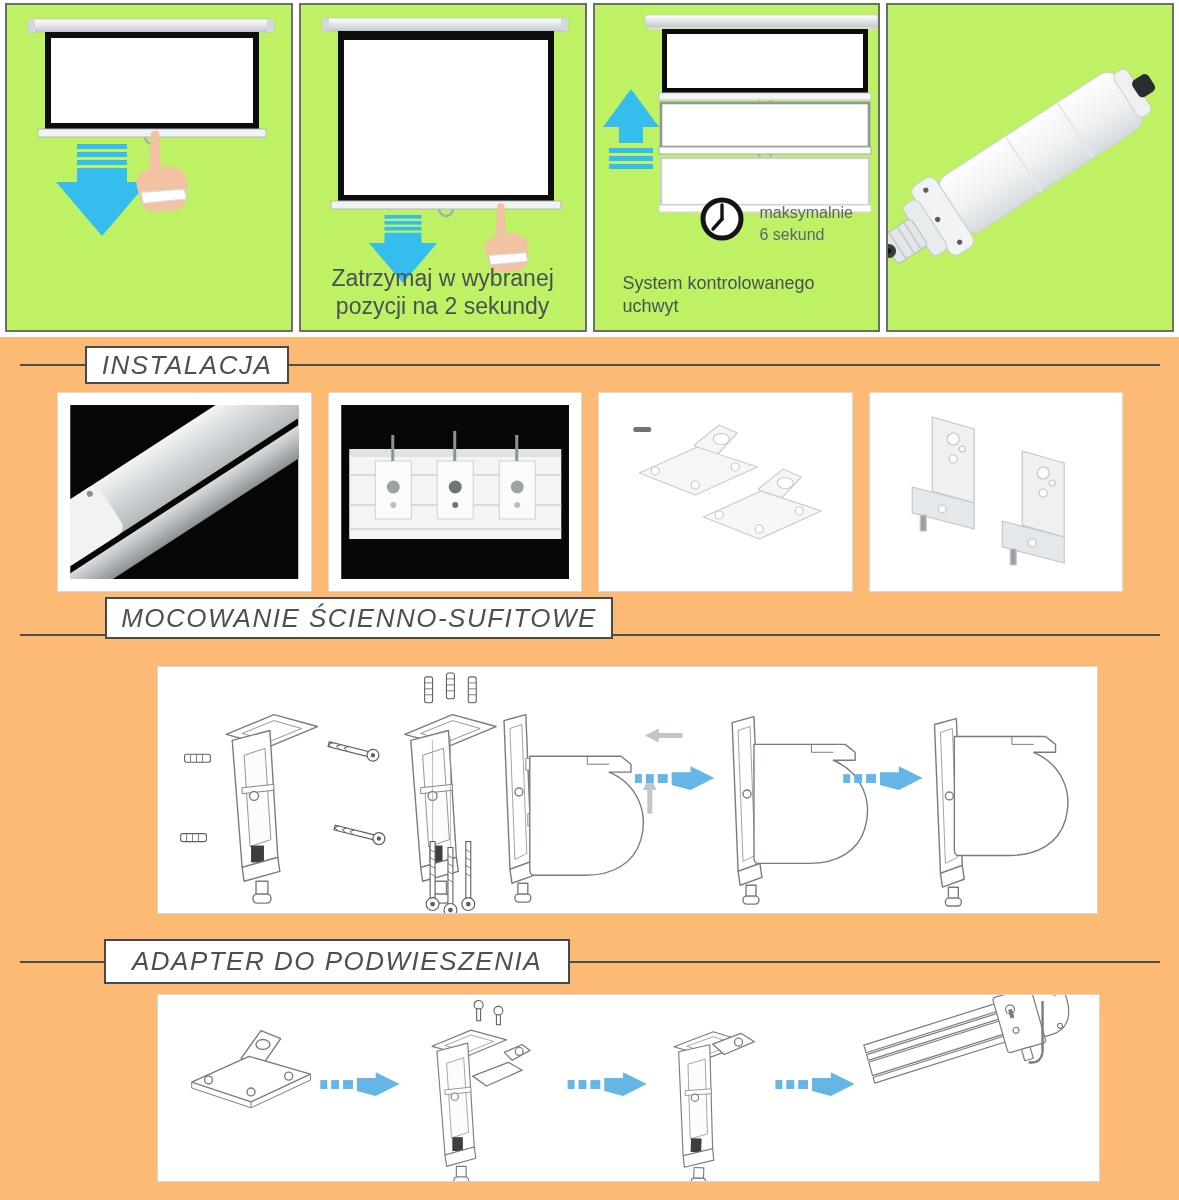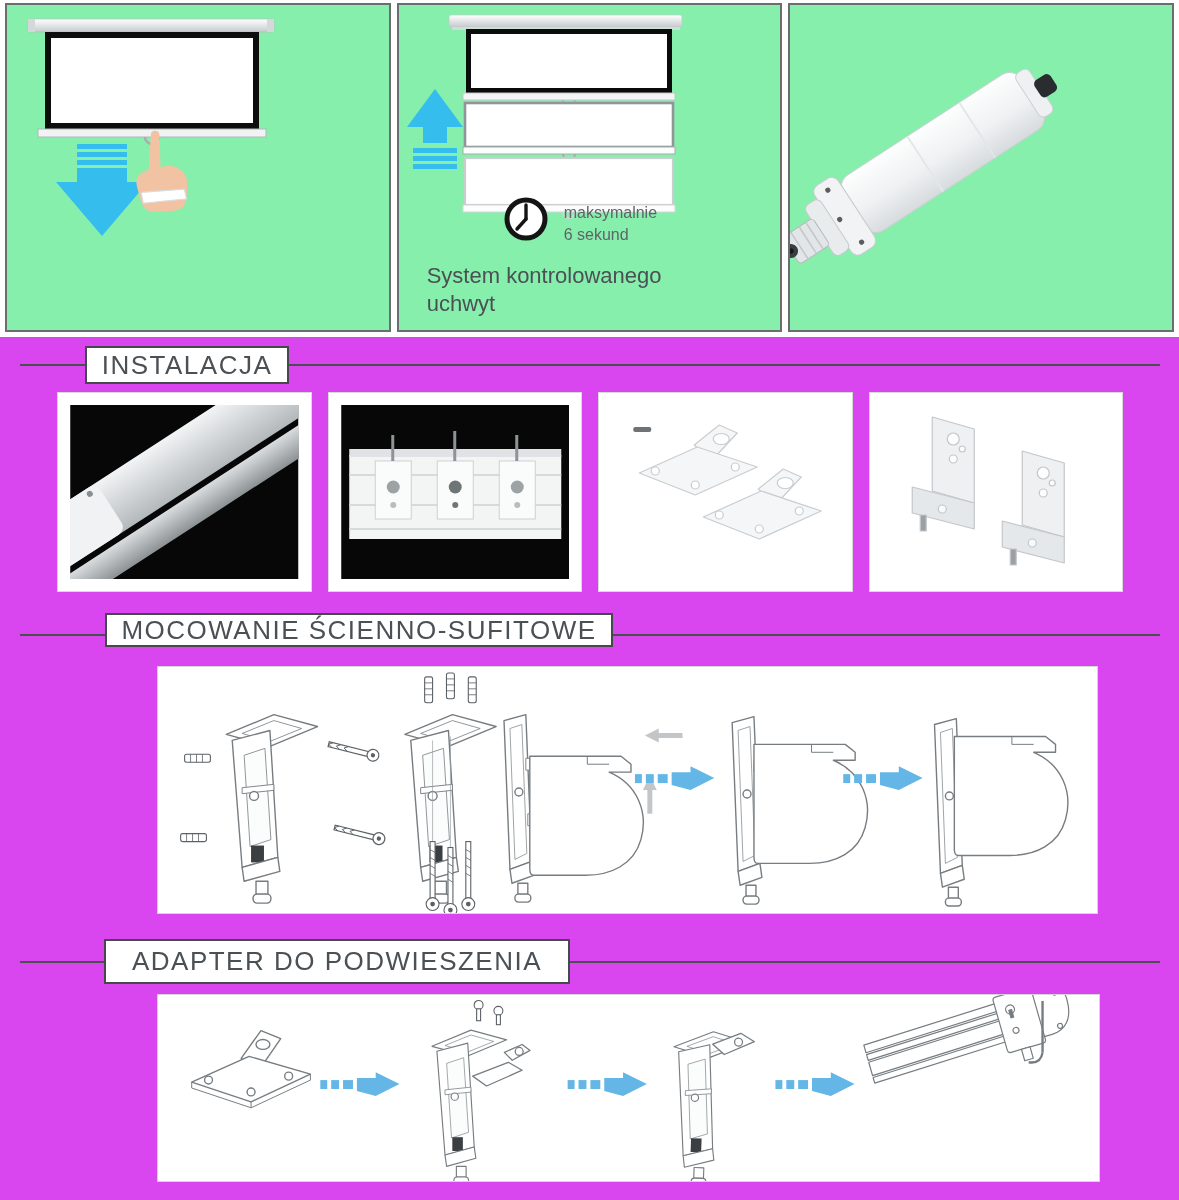--- a/index.html
+++ b/index.html
@@ -1,28 +1,28 @@
 <!DOCTYPE html>
 <html><head>
 <meta charset="utf-8">
 <style>
   html,body{margin:0;padding:0;background:#fff;}
   .page{position:relative;width:1179px;height:1200px;background:#ffffff;overflow:hidden;
         font-family:"Liberation Sans",sans-serif;color:#4b5054;}
   
   .top-row{position:absolute;left:5px;top:3px;width:1169px;height:329px;display:flex;gap:6px;}
-  .tpanel{flex:1;position:relative;background:#86efac;border:2px solid #6b6e71;box-sizing:border-box;overflow:hidden;}
+  .tpanel{flex:1;position:relative;background:#bef264;border:2px solid #6b6e71;box-sizing:border-box;overflow:hidden;}
   .tpanel svg{position:absolute;left:0;top:0;}
   .caption{position:absolute;left:4px;right:4px;bottom:9px;text-align:center;
            font-size:23px;line-height:1.24;color:#4b5054;font-weight:400;}
   .caption-left{position:absolute;left:28px;right:4px;bottom:12px;text-align:left;
-           font-size:22px;line-height:1.28;color:#4b5054;}
+           font-size:18px;line-height:1.28;color:#4b5054;}
   .clock-label{position:absolute;left:165px;top:197px;font-size:16px;line-height:1.35;color:#5f6468;}
   
-  .gray{position:absolute;left:0;top:337px;width:1179px;height:863px;background:#d946ef;}
+  .gray{position:absolute;left:0;top:337px;width:1179px;height:863px;background:#fdba74;font-style:italic;}
   .sec-line{position:absolute;left:20px;width:1140px;height:2px;background:#4b4f52;}
   .sec-box{position:absolute;background:#ffffff;border:2px solid #45494c;box-sizing:border-box;
            display:flex;align-items:center;justify-content:center;
            font-size:26px;letter-spacing:1.5px;color:#4b5054;white-space:nowrap;}
   .cards{position:absolute;left:57px;top:55px;width:1066px;height:200px;display:flex;gap:16px;}
   .card{flex:1;background:#fff;border:1px solid #d9d9d9;box-sizing:border-box;padding:12px;}
   .card svg{width:100%;height:100%;display:block;}
   .diagram-panel{position:absolute;background:#fff;border:1px solid #d6d6d6;box-sizing:border-box;}
   .diagram-panel svg{width:100%;height:100%;display:block;}
 </style>
@@ -134,20 +134,37 @@
           <rect x="260" y="14" width="7" height="13" fill="#d4d8da"></rect>
         <rect x="38" y="27" width="214" height="97" fill="#0d0d0d"></rect>
         <rect x="44" y="33" width="202" height="85" fill="#ffffff"></rect>
         <rect x="31" y="124" width="228" height="8" fill="#f0f2f3" stroke="#b4b8bb" stroke-width="1"></rect>
         <path d="M138,132 a7,7 0 1 0 14,0" fill="none" stroke="#a8acaf" stroke-width="2.4"></path>
         <use href="#pull-arrow" x="0" y="0" transform="translate(95,139)"></use>
         <use href="#hand" transform="translate(146,128) scale(1.08)"></use>
       </svg>
     </div>
 
+    <div class="tpanel">
+      <svg width="287" height="328" viewBox="0 0 287 328">
+        <rect x="21" y="13" width="246" height="13" rx="2" fill="url(#gcase)" stroke="#b7bbbe" stroke-width="0.7"></rect>
+        <rect x="21" y="13" width="7" height="13" fill="#d4d8da"></rect>
+          <rect x="260" y="13" width="7" height="13" fill="#d4d8da"></rect>
+        <rect x="37" y="26" width="216" height="170" fill="#0d0d0d"></rect>
+        <rect x="43" y="35" width="204" height="155" fill="#ffffff"></rect>
+        <rect x="30" y="196" width="230" height="8" fill="#f0f2f3" stroke="#b4b8bb" stroke-width="1"></rect>
+        <path d="M138,204 a7,7 0 1 0 14,0" fill="none" stroke="#a8acaf" stroke-width="2.4"></path>
+        <use href="#pull-arrow" transform="translate(102,210) scale(0.74)"></use>
+        <use href="#hand" transform="translate(198,200) scale(0.92)"></use>
+      </svg>
+      <div class="caption">
+        <span>Zatrzymaj w wybranej</span><br>
+        <span>pozycji na 2 sekundy</span>
+      </div>
+    </div>
 
     <div class="tpanel">
       <svg width="287" height="328" viewBox="0 0 287 328">
         <rect x="50" y="10" width="233" height="12" rx="2" fill="url(#gcase)" stroke="#c3c7ca" stroke-width="0.7"></rect>
         <rect x="53" y="22" width="228" height="3" fill="#d9dcde" opacity="0.8"></rect>
         <rect x="67" y="24" width="206" height="64" fill="#0b0b0b"></rect>
         <rect x="72" y="29" width="196" height="54" fill="#ffffff"></rect>
         <rect x="64" y="88" width="212" height="7" fill="#f4f5f6" stroke="#c2c5c7" stroke-width="1"></rect>
         <path d="M164,95 a6,6 0 1 0 12,0" fill="none" stroke="#b4b8ba" stroke-width="2"></path>
         <rect x="66" y="98" width="208" height="44" fill="#ffffff" stroke="#8f9598" stroke-width="2.6"></rect>
@@ -298,21 +315,21 @@
               <polygon points="0,70 62,86 62,112 0,96" fill="#e5e8ea"></polygon>
               <circle cx="30" cy="92" r="4" fill="#f8f9f9"></circle>
               <rect x="8" y="98" width="6" height="16" fill="#9aa0a3"></rect>
             </g>
           </g>
         </svg>
       </div>
     </div>
 
     <div class="sec-line" style="top:297px"></div>
-    <div class="sec-box" style="left:105px;top:276px;width:508px;height:34px">
+    <div class="sec-box" style="left:105px;top:260px;width:508px;height:42px">
       <span>MOCOWANIE ŚCIENNO-SUFITOWE</span>
     </div>
 
     <div class="diagram-panel" style="left:157px;top:329px;width:941px;height:248px">
       <svg viewBox="0 0 941 248">
 
         <g transform="translate(42,26)">
           <use href="#anchv" transform="translate(8,66) rotate(-90)"></use>
           <use href="#anchv" transform="translate(4,146) rotate(-90)"></use>
           <use href="#brk" x="18" y="8"></use>

